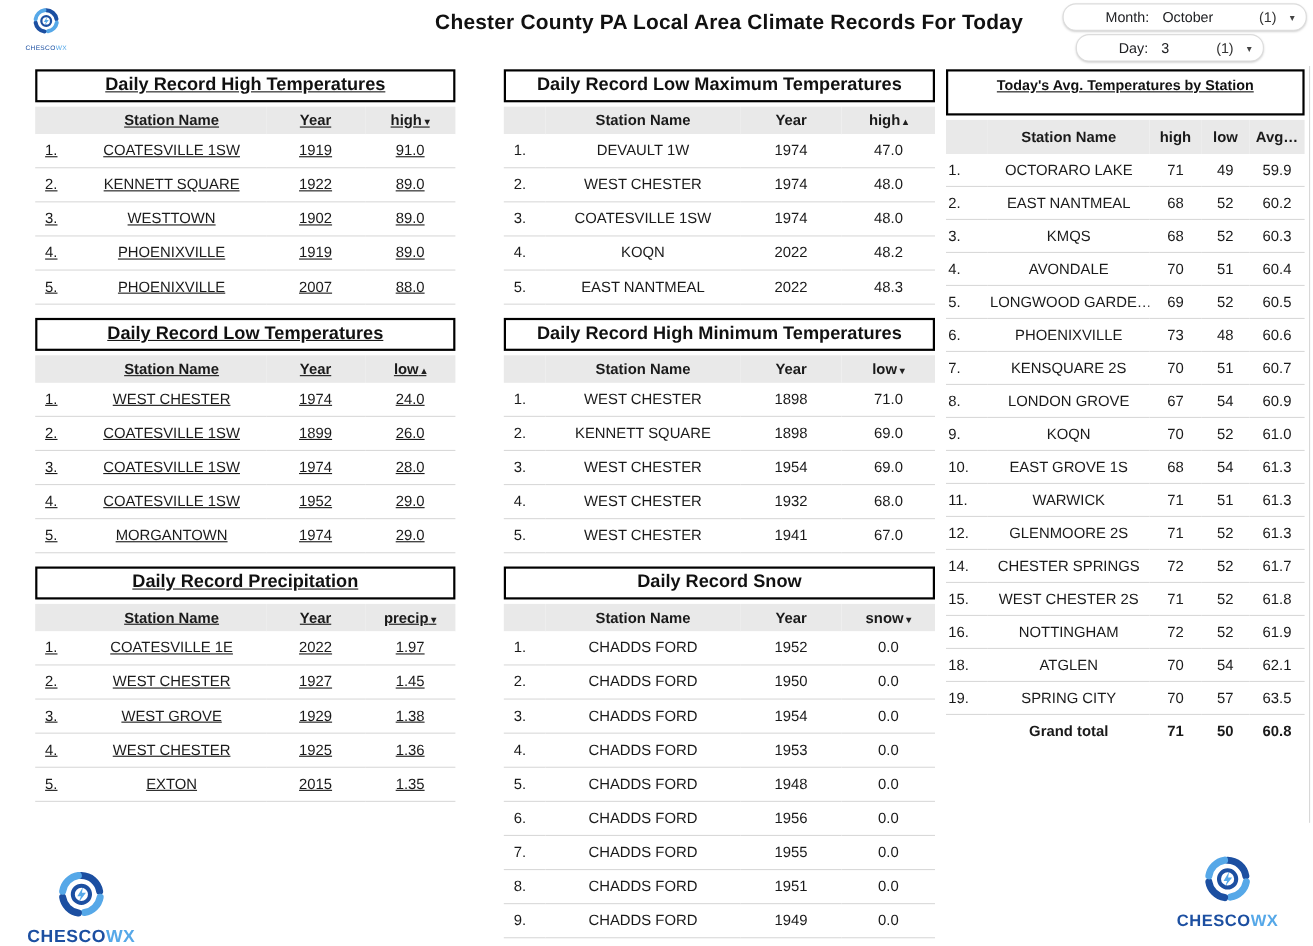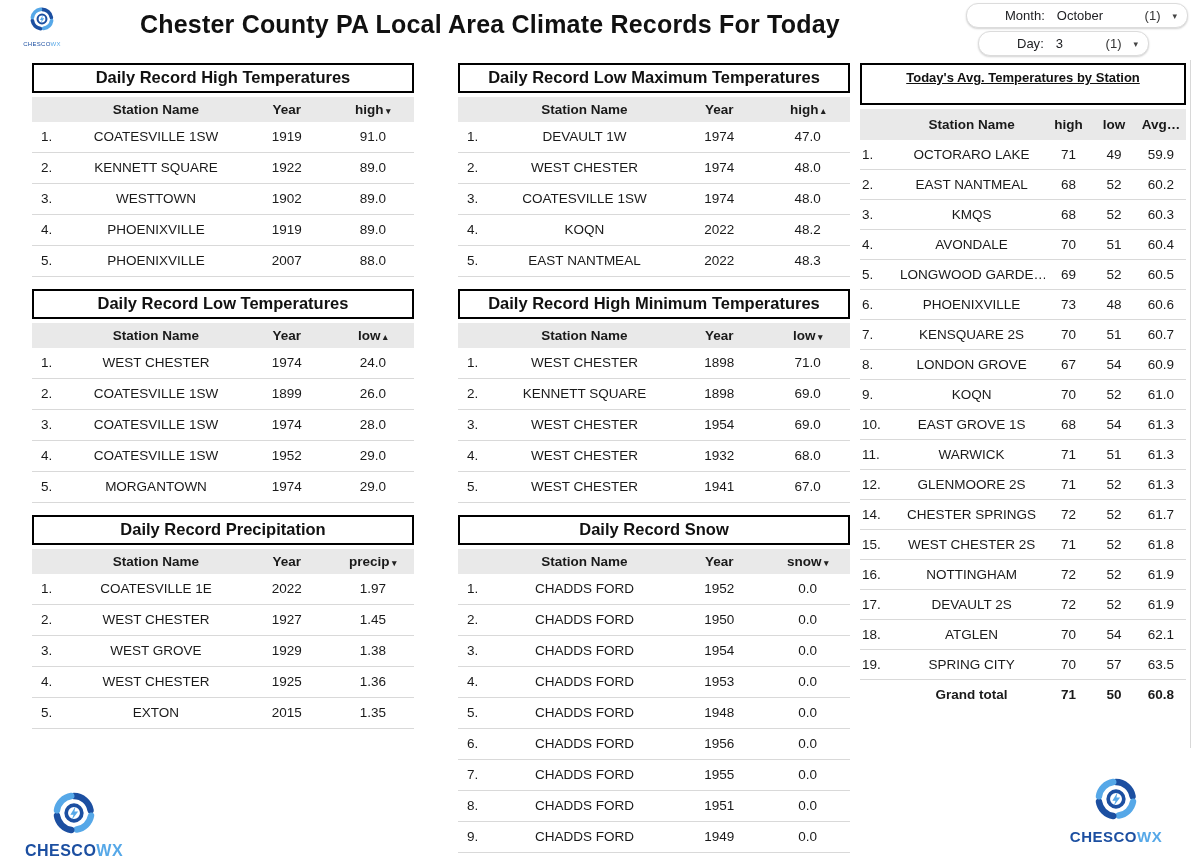--- a/index.html
+++ b/index.html
@@ -4,43 +4,43 @@
 <style>
   * { margin:0; padding:0; box-sizing:border-box; }
   html,body { background:#fff; }
   .page {
     position:relative; width:1194px; height:860px; background:#fff;
     font-family:"Liberation Sans", sans-serif; color:#1a1a1a; overflow:hidden;
   }
 
   
   .page-title {
-    position:absolute; left:140px; top:10px; width:790px; text-align:left;
-    font-size:25px; font-weight:700; color:#111; letter-spacing:0.2px;
+    position:absolute; left:140px; top:10px; width:790px; text-align:right;
+    font-size:19px; font-weight:700; color:#111; letter-spacing:0.2px;
   }
   .mini-logo { position:absolute; left:20px; top:6px; width:44px; text-align:center; }
   .mini-logo svg { width:26px; height:26px; display:block; margin:0 auto; }
   .mini-logo .brand { font-size:6px; letter-spacing:0.3px; }
 
   .filter {
     position:absolute; display:flex; align-items:center;
     background:#fff; border:1px solid #dcdcdc; border-radius:12px;
     box-shadow:0 1px 2px rgba(0,0,0,0.18); font-size:13px; color:#202124;
     padding:0 10px; cursor:pointer;
   }
   .filter-month { left:966px; top:3px;  width:222px; height:25px; }
   .filter-day   { left:978px; top:31px; width:171px; height:25px; }
   .filter .f-label { font-weight:500; margin-left:28px; }
   .filter .f-value { margin-left:12px; }
   .filter .f-count { margin-left:auto; color:#333; }
   .filter .f-caret { margin-left:12px; font-size:9px; color:#444; }
 
   
   .col { position:absolute; top:63px; }
-  .col-left  { left:32px;  width:382px; }
+  .col-left  { left:32px;  width:382px;text-decoration:underline; }
   .col-mid   { left:458px; width:392px; }
   .col-right { left:860px; width:326px; }
 
   .card { margin-bottom:12px; }
   .card-title {
     border:2px solid #000; background:#fff; text-align:center;
     font-weight:700; font-size:16.5px; padding:3px 1px 4px;
     white-space:nowrap; color:#111;
   }
   .col-right .card-title { font-size:13px; padding:5px 1px 18px;text-decoration:underline; }
@@ -549,27 +549,20 @@
               <td>61.8</td>
             </tr>
             <tr>
               <td class="idx">16.</td>
               <td>NOTTINGHAM</td>
               <td>72</td>
               <td>52</td>
               <td>61.9</td>
             </tr>
             <tr>
-              <td class="idx">17.</td>
-              <td>DEVAULT 2S</td>
-              <td>72</td>
-              <td>52</td>
-              <td>61.9</td>
-            </tr>
-            <tr>
               <td class="idx">18.</td>
               <td>ATGLEN</td>
               <td>70</td>
               <td>54</td>
               <td>62.1</td>
             </tr>
             <tr>
               <td class="idx">19.</td>
               <td>SPRING CITY</td>
               <td>70</td>

